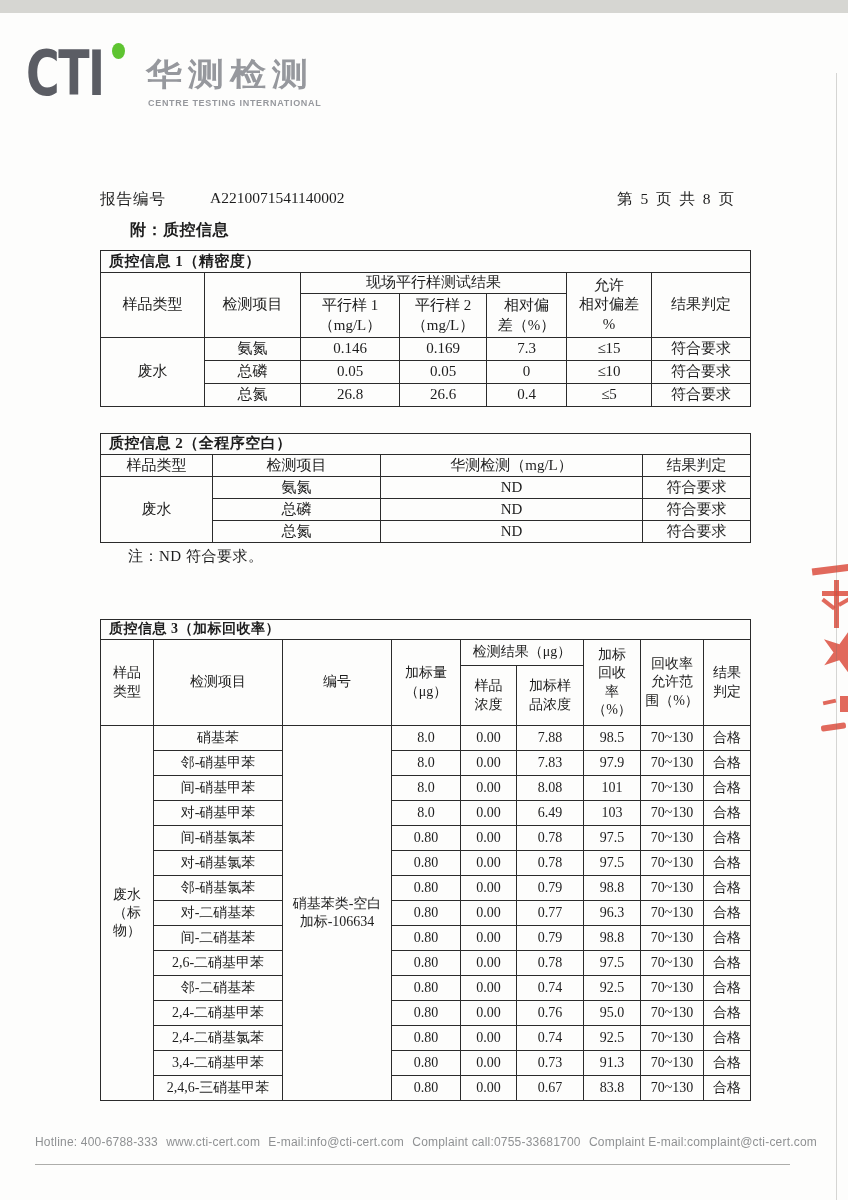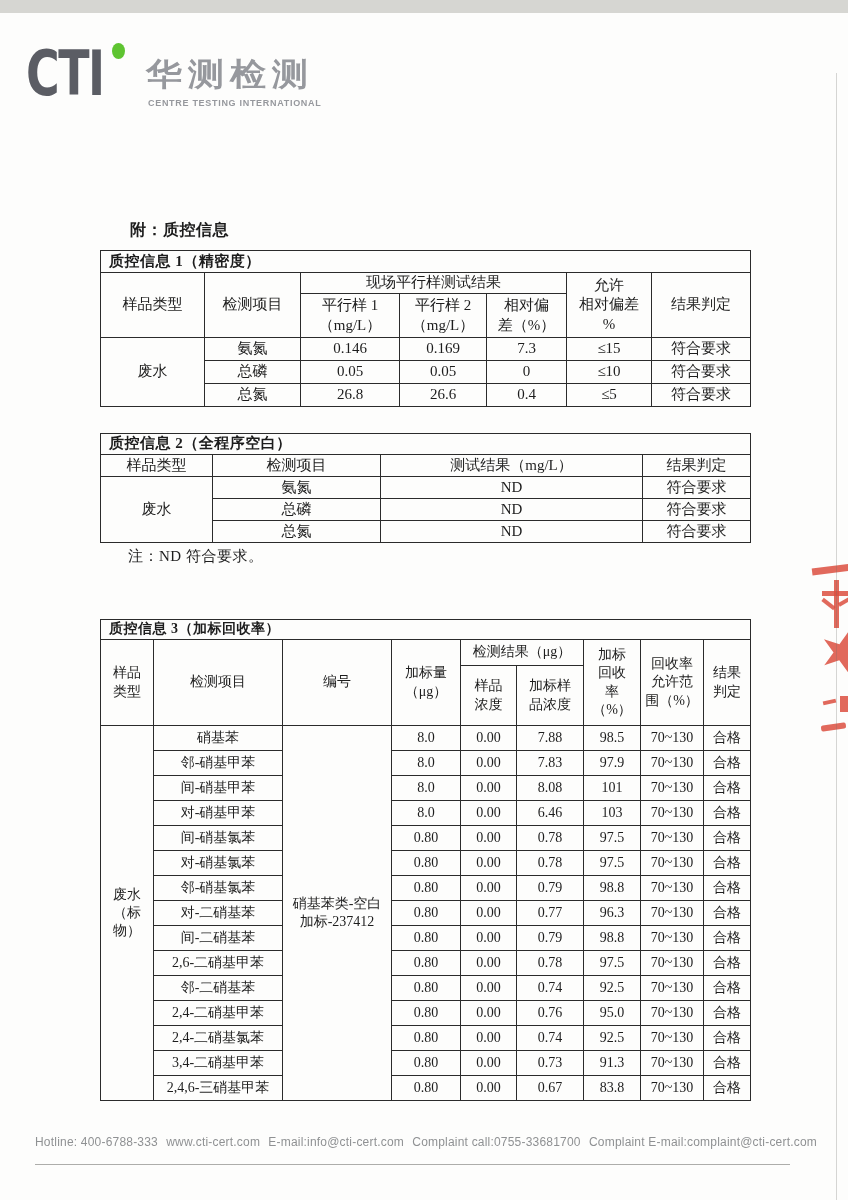--- a/index.html
+++ b/index.html
@@ -114,20 +114,25 @@
 
 <div class="page">
 
   <div class="logo">
     <div class="logo-cti">CTI</div>
     <div class="logo-dot"></div>
     <div class="logo-cn">华测检测</div>
     <div class="logo-en">CENTRE TESTING INTERNATIONAL</div>
   </div>
 
+  <div class="report-line">
+    <span class="report-label">报告编号</span>
+    <span class="report-no">A2210071541140002</span>
+    <span class="page-info">第 5 页 共 8 页</span>
+  </div>
 
   <div class="section-title">附：质控信息</div>
 
   <table id="t1">
     <colgroup>
       <col style="width:104px">
         <col style="width:96px">
         <col style="width:99px">
       <col style="width:87px">
         <col style="width:80px">
@@ -192,21 +197,21 @@
         <col style="width:262px">
         <col style="width:108px">
     </colgroup>
     <tbody>
       <tr class="trow">
         <td class="title-cell" colspan="4">质控信息 2（全程序空白）</td>
       </tr>
       <tr class="h1">
         <td>样品类型</td>
         <td>检测项目</td>
-        <td>测试结果（mg/L）</td>
+        <td>华测检测（mg/L）</td>
         <td>结果判定</td>
       </tr>
     </tbody>
     <tbody id="t2-body">
         <tr>
           <td rowspan="3">废水</td>
           <td>氨氮</td>
           <td>ND</td>
           <td>符合要求</td>
         </tr>
@@ -266,21 +271,21 @@
 品浓度</td>
       </tr>
     </tbody>
     <tbody id="t3-body">
         <tr>
           <td rowspan="15">废水
 （标
 物）</td>
           <td>硝基苯</td>
           <td rowspan="15">硝基苯类-空白
-加标-237412</td>
+加标-106634</td>
           <td>8.0</td>
           <td>0.00</td>
           <td>7.88</td>
           <td>98.5</td>
           <td>70~130</td>
           <td>合格</td>
         </tr>
         <tr>
           <td>邻-硝基甲苯</td>
           <td>8.0</td>
@@ -296,21 +301,21 @@
           <td>0.00</td>
           <td>8.08</td>
           <td>101</td>
           <td>70~130</td>
           <td>合格</td>
         </tr>
         <tr>
           <td>对-硝基甲苯</td>
           <td>8.0</td>
           <td>0.00</td>
-          <td>6.46</td>
+          <td>6.49</td>
           <td>103</td>
           <td>70~130</td>
           <td>合格</td>
         </tr>
         <tr>
           <td>间-硝基氯苯</td>
           <td>0.80</td>
           <td>0.00</td>
           <td>0.78</td>
           <td>97.5</td>

